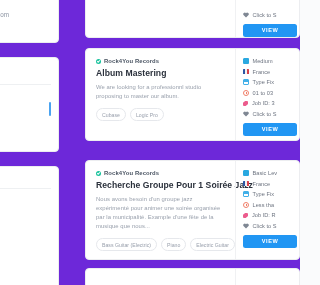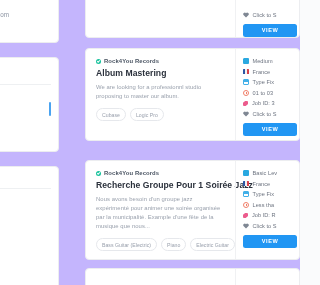--- a/index.html
+++ b/index.html
@@ -4,21 +4,21 @@
 <style>
   * { box-sizing: border-box; margin: 0; padding: 0; }
   html, body {
     width: 300px; height: 285px;
     overflow: hidden;
     background: #fafbfc;
     font-family: "Liberation Sans", sans-serif;
     -webkit-font-smoothing: antialiased;
   }
 
-  .page { position: relative; width: 300px; height: 285px; background: #c4b5fd; }
+  .page { position: relative; width: 300px; height: 285px; background: #6d28d9; }
 
   
   .left-rail {
     position: absolute; left: -46px; top: 0; width: 105px; height: 285px;
   }
   .filter-card {
     position: absolute; left: 0; width: 105px;
     background: #ffffff; border: 1px solid #ecedf0; border-radius: 4px;
   }
   .fc-a { top: -42px; height: 85px; }

